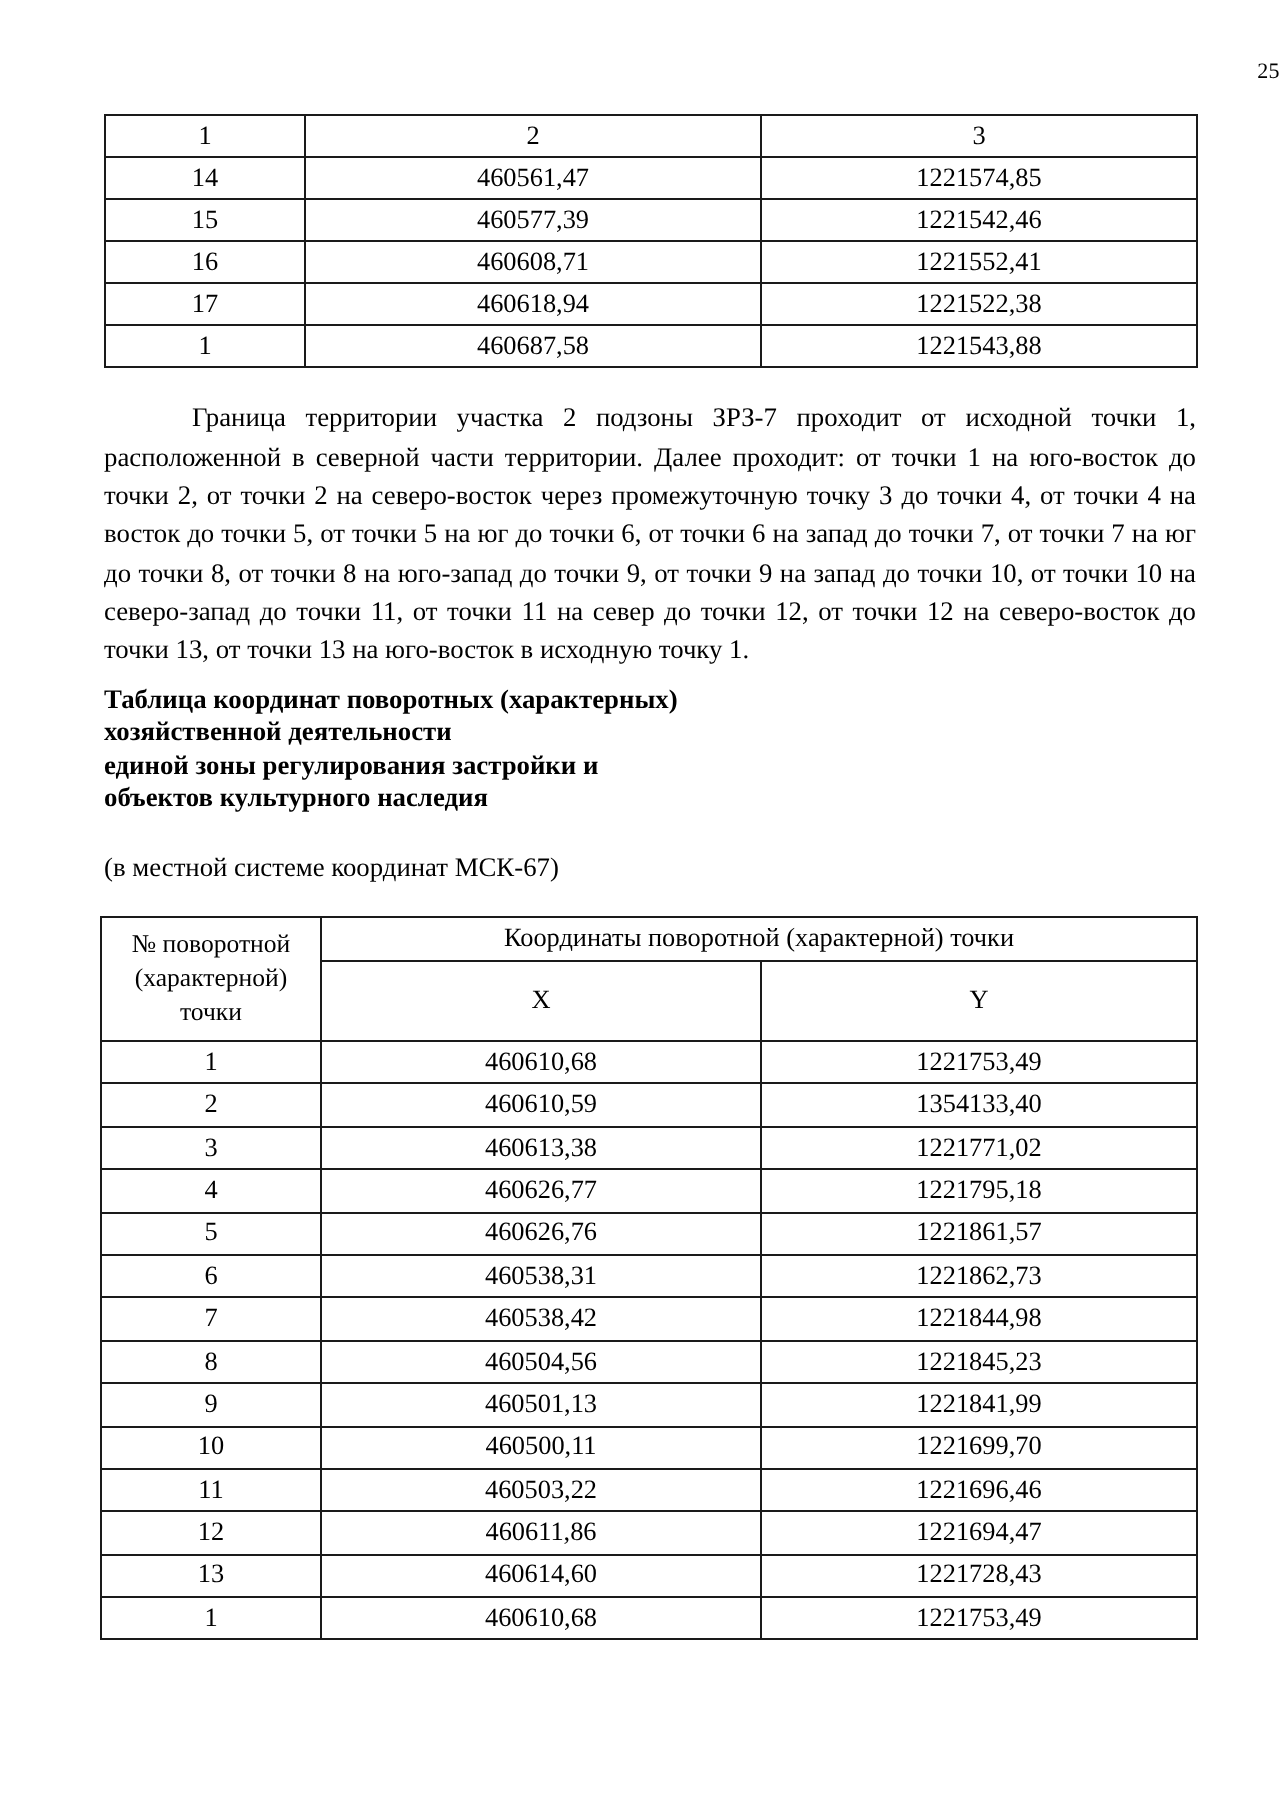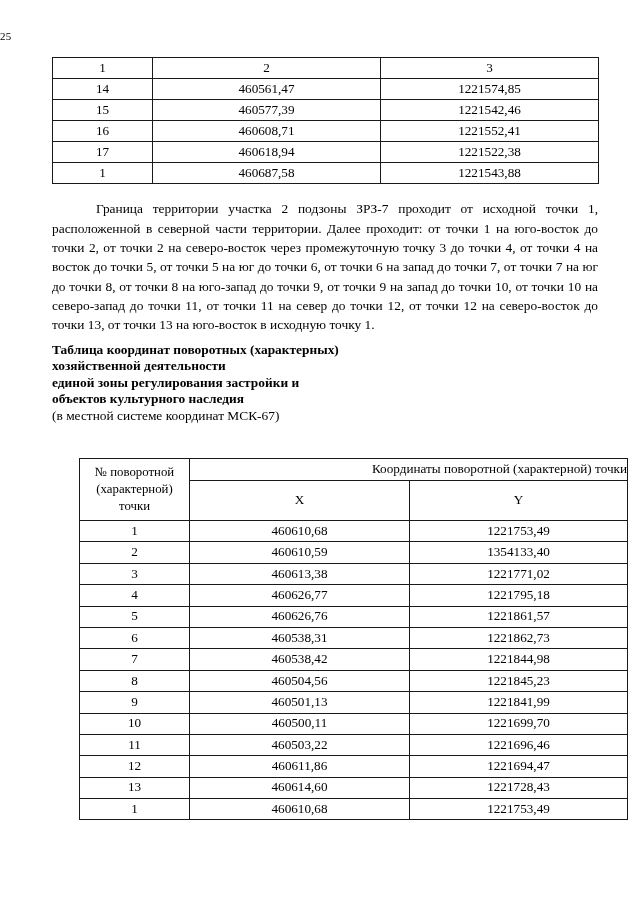--- a/index.html
+++ b/index.html
@@ -23,21 +23,21 @@
     height: 905px;
     background: #ffffff;
   }
 
   
   .page-number {
     position: absolute;
     top: 30px;
     left: 0;
     width: 640px;
-    text-align: left;
+    text-align: right;
     font-size: 11px;
     letter-spacing: 0.2px;
   }
 
   
   table.doc-table {
     position: absolute;
     border-collapse: collapse;
     table-layout: fixed;
     font-size: 13.2px;
@@ -79,34 +79,33 @@
   
   .title-block {
     position: absolute;
     left: 52px;
     top: 342px;
     width: 546px;
     font-size: 13.4px;
     line-height: 16.4px;
   }
   .title-block .tline { font-weight: bold; display: block; }
-  .title-block .tline.regular { font-weight: normal; }
+  .title-block .tline.regular { font-weight: normal; margin-top: 18px; }
 
   
   #table-coords {
     left: 50px;
     top: 458px;
     width: 548px;
-    margin-left: 29px;
   }
   #table-coords col.c1 { width: 110px; }
   #table-coords col.c2 { width: 220px; }
   #table-coords col.c3 { width: 218px; }
   #table-coords td { height: 20.4px; }
-  #table-coords td.hdr-span { height: 21px; text-align: right; }
+  #table-coords td.hdr-span { height: 21px; }
   #table-coords td.hdr-num {
     height: 60px;
     line-height: 1.35;
     font-size: 12.8px;
     padding: 0 2px;
   }
   #table-coords td.hdr-xy { height: 39px; }
 </style>
 </head>
 <body>

